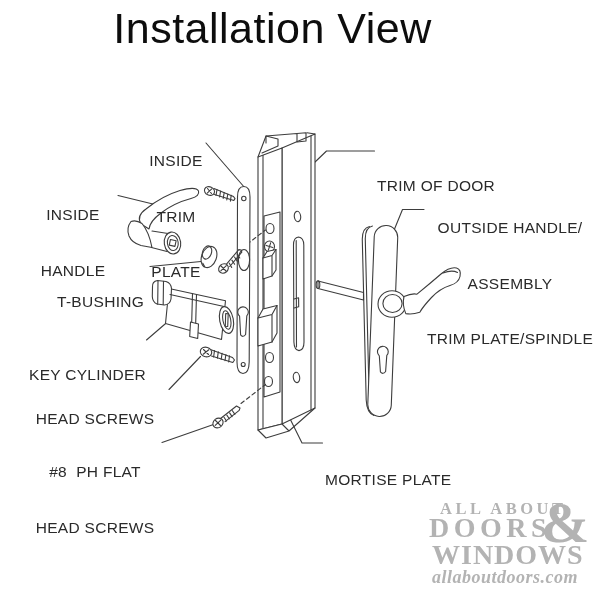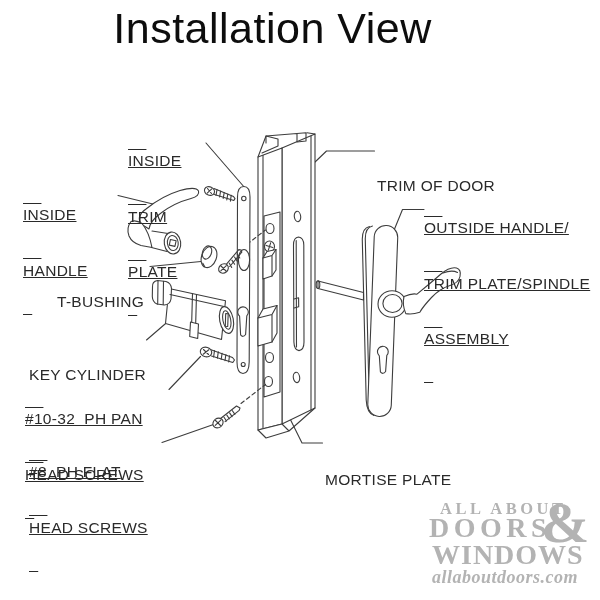--- a/index.html
+++ b/index.html
@@ -7,21 +7,21 @@
   }
   html,body{margin:0;padding:0;background:#fff;}
   .page{position:relative;width:600px;height:600px;background:var(--background);overflow:hidden;
         font-family:"Liberation Sans","DejaVu Sans",sans-serif;}
   .title{position:absolute;left:0;top:4px;width:545px;text-align:center;
          font-size:43px;font-weight:400;color:#0d0d0d;letter-spacing:.5px;}
   svg.art{position:absolute;left:0;top:0;color:var(--ink);}
   svg.art *{vector-effect:non-scaling-stroke;}
   .lbl{position:absolute;font-size:15.5px;line-height:18.5px;color:var(--label-text);
        letter-spacing:.3px;white-space:pre;}
-  .lbl.c{text-decoration:underline;}
+  .lbl.c{text-align:center;}
   .lbl span{display:block;}
   .wm{position:absolute;font-family:"Liberation Serif","DejaVu Serif",serif;font-weight:700;
       color:var(--watermark);line-height:1;white-space:pre;}
   .wm-allabout{left:440px;top:501px;font-size:16.5px;letter-spacing:3.5px;}
   .wm-doors{left:429px;top:514px;font-size:28px;letter-spacing:4.5px;}
   .wm-amp{left:541px;top:494px;font-size:58px;}
   .wm-windows{left:432px;top:541px;font-size:28px;letter-spacing:1px;}
   .wm-url{left:432px;top:568px;font-size:18px;letter-spacing:.5px;font-style:italic;}
 </style>
 </head>
@@ -172,34 +172,33 @@
     <span>INSIDE</span>
     <span>HANDLE</span>
   </div>
   <div class="lbl" style="left:57px;top:256px">
     <span>T-BUSHING</span>
   </div>
   <div class="lbl" style="left:29px;top:329px">
     <span>KEY CYLINDER</span>
   </div>
   <div class="lbl c" style="left:25px;top:373px;width:140px">
-    <span>#10-32  PH PAN</span>
     <span>HEAD SCREWS</span>
   </div>
   <div class="lbl c" style="left:29px;top:426px;width:132px">
     <span>#8  PH FLAT</span>
     <span>HEAD SCREWS</span>
   </div>
   <div class="lbl" style="left:377px;top:140px">
     <span>TRIM OF DOOR</span>
   </div>
   <div class="lbl c" style="left:424px;top:182px;width:172px">
     <span>OUTSIDE HANDLE/</span>
+    <span>ASSEMBLY</span>
     <span>TRIM PLATE/SPINDLE</span>
-    <span>ASSEMBLY</span>
   </div>
   <div class="lbl" style="left:325px;top:434px">
     <span>MORTISE PLATE</span>
   </div>
 
   <div>
     <div class="wm wm-allabout">ALL ABOUT</div>
     <div class="wm wm-doors">DOORS</div>
     <div class="wm wm-amp">&amp;</div>
     <div class="wm wm-windows">WINDOWS</div>

